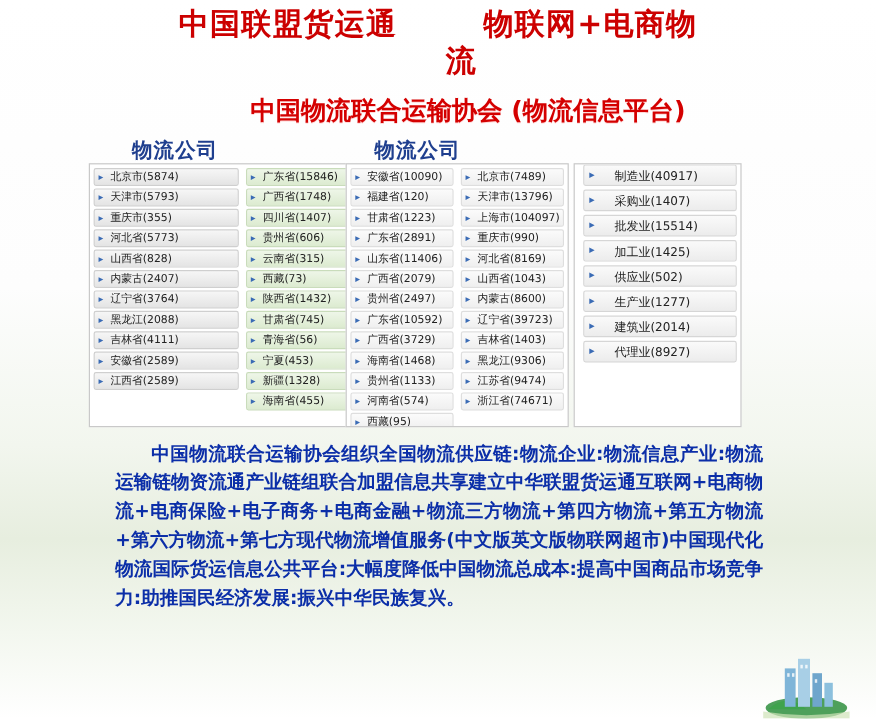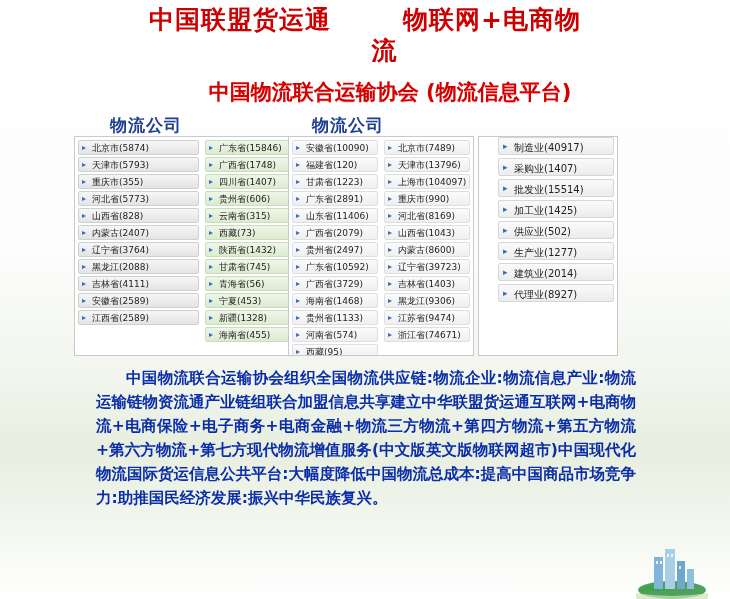--- a/index.html
+++ b/index.html
@@ -136,23 +136,23 @@
   
   .item.pale {
     background: linear-gradient(to bottom, #fbfbfb, #efefef);
     border-color: #dedede;
   }
   
   .item.chain {
     background: linear-gradient(to bottom, #fafafa, #ececec);
     border-color: #d6d6d6;
     height: 18px;
-    padding: 4px 2px 3px 15px;
+    padding: 4px 2px 3px 25px;
     font-size: 10px;
-    margin: 0 3px 3px 19px;
+    margin: 0 3px 3px 7px;
   }
   .item.chain::before {
     left: 4px;
     top: 3px;
     font-size: 9px;
   }
 
   
   .body-text {
     position: absolute;

